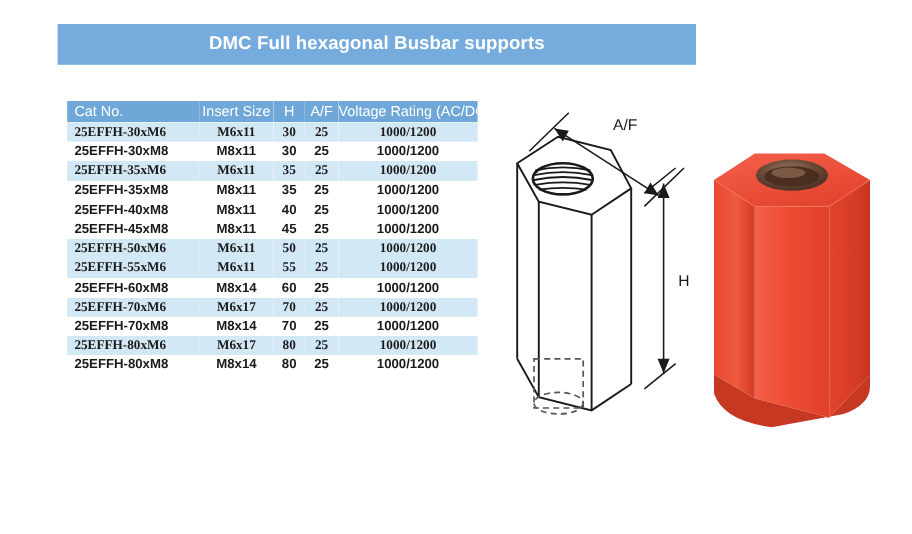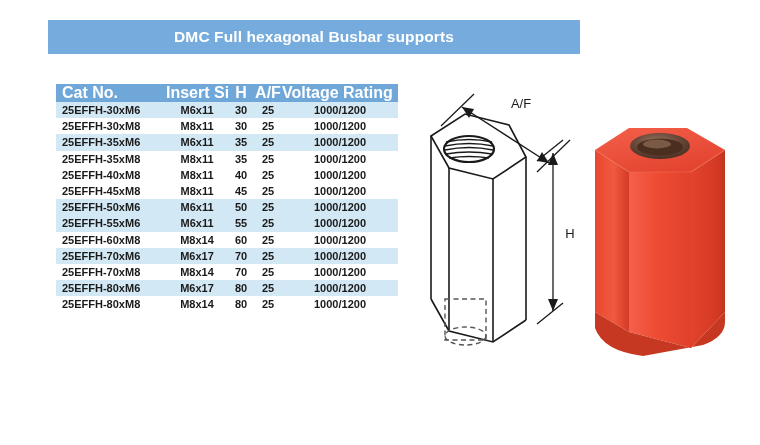--- a/index.html
+++ b/index.html
@@ -52,27 +52,27 @@
     font-size: 11px;
     font-weight: bold;
     color: #1a1a1a;
     text-align: center;
     white-space: nowrap;
     overflow: hidden;
   }
   #spec-table thead th {
     background: #6FA8D8;
     color: #ffffff;
-    font-size: 16px;
-    font-weight: bold;
+    font-size: 12px;
+    font-weight: normal;
     height: 16px;
     line-height: 18px;
   }
   #spec-table thead th.col-cat { text-align: left; padding-left: 6px; }
-  #spec-table tbody tr.stripe td { background: #D3E8F5; }
+  #spec-table tbody tr.stripe td { background: #D3E8F5; font-family: Liberation Serif, serif; }
   #spec-table tbody td.col-cat { text-align: left; padding-left: 6px; }
   .col-cat   { width: 104px; }
   .col-ins   { width: 62px; }
   .col-h     { width: 26px; }
   .col-af    { width: 28px; }
   .col-volt  { width: 116px; }
 
   
   #tech-drawing {
     position: absolute;

